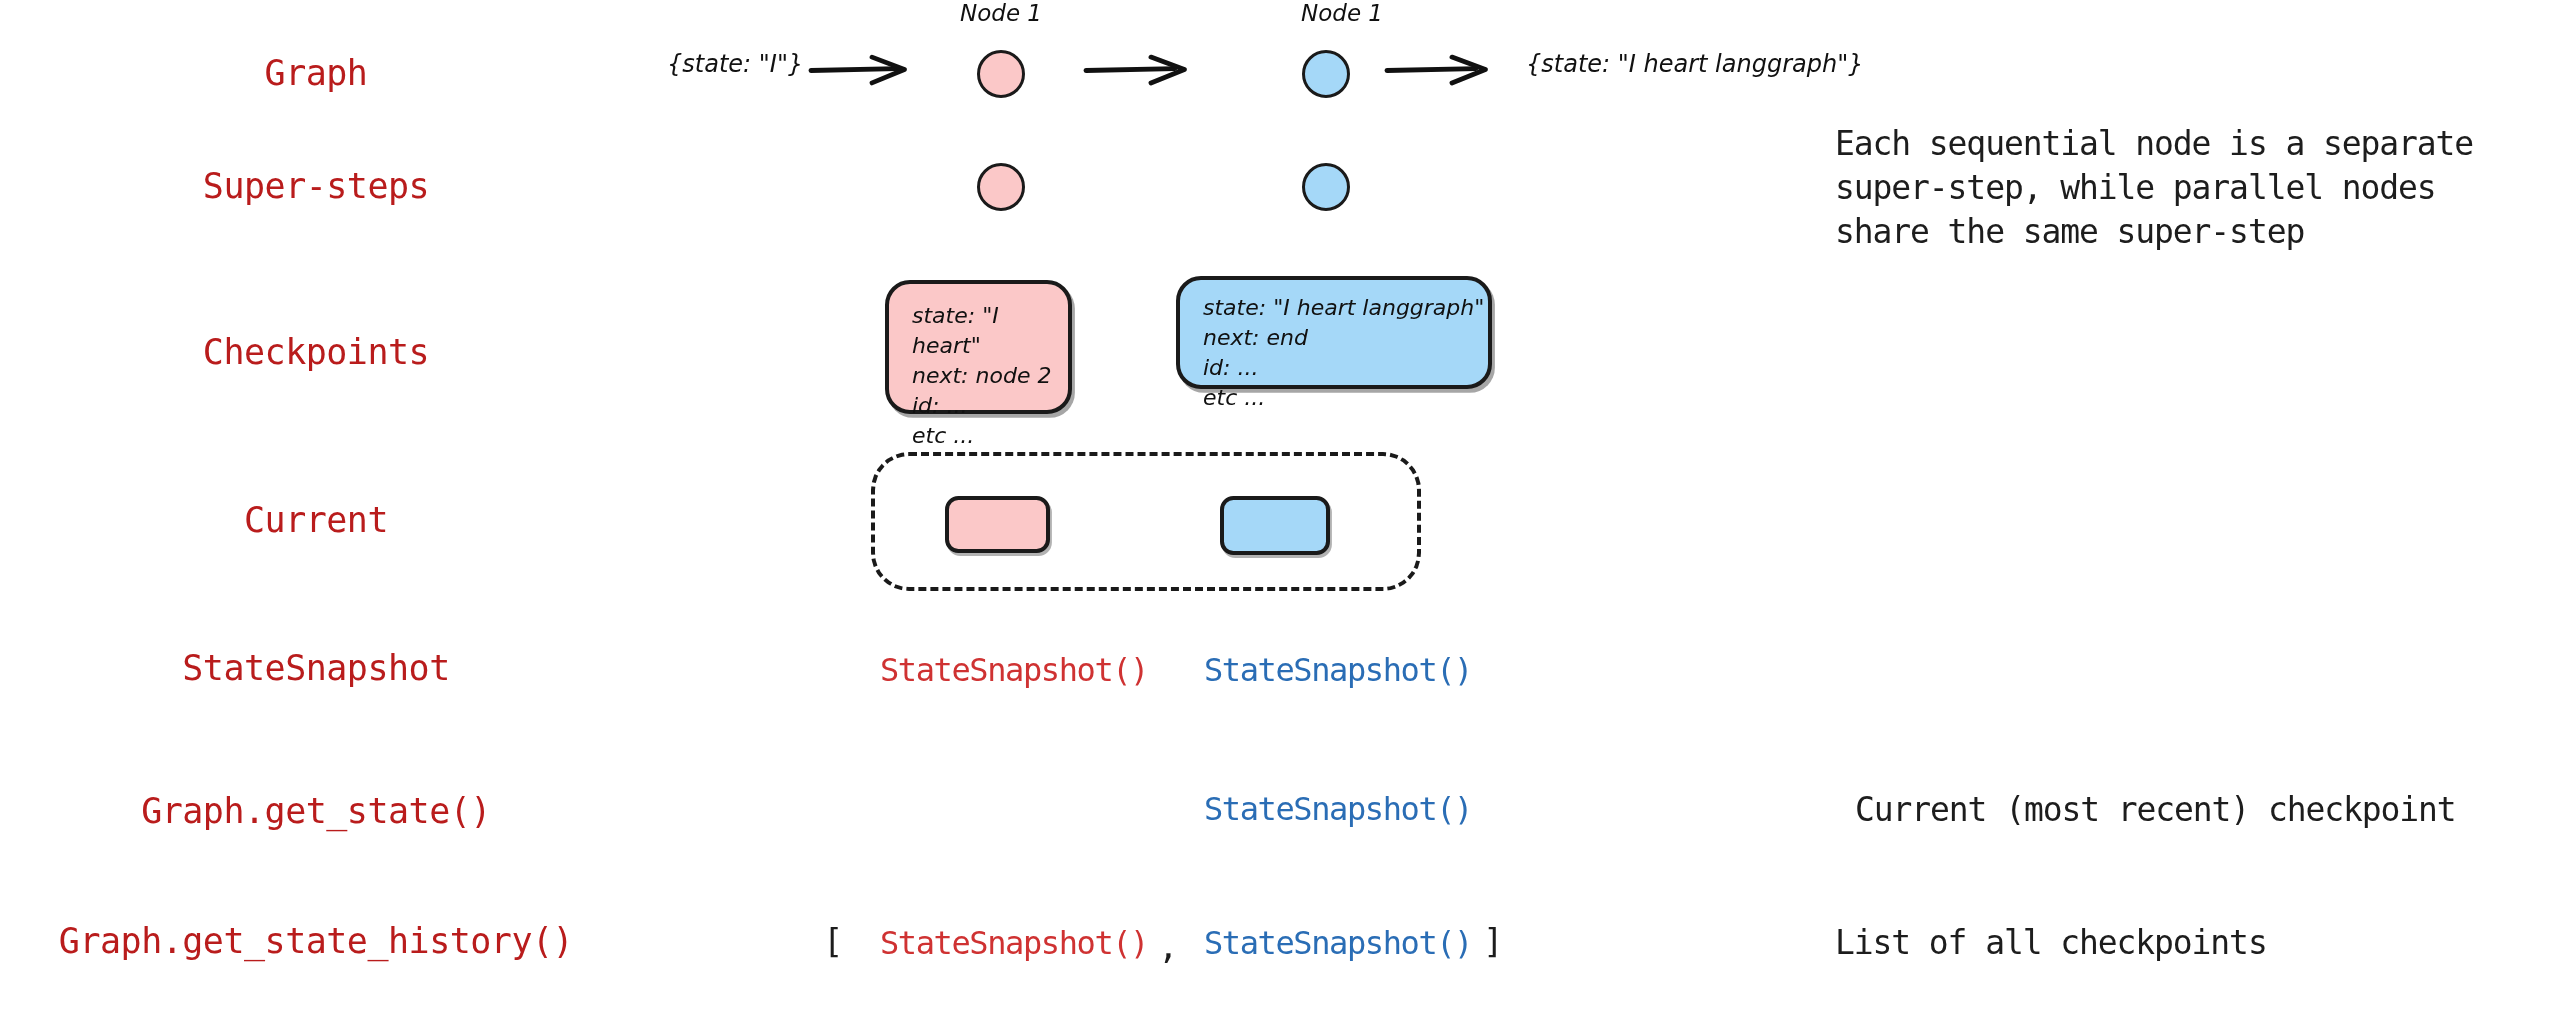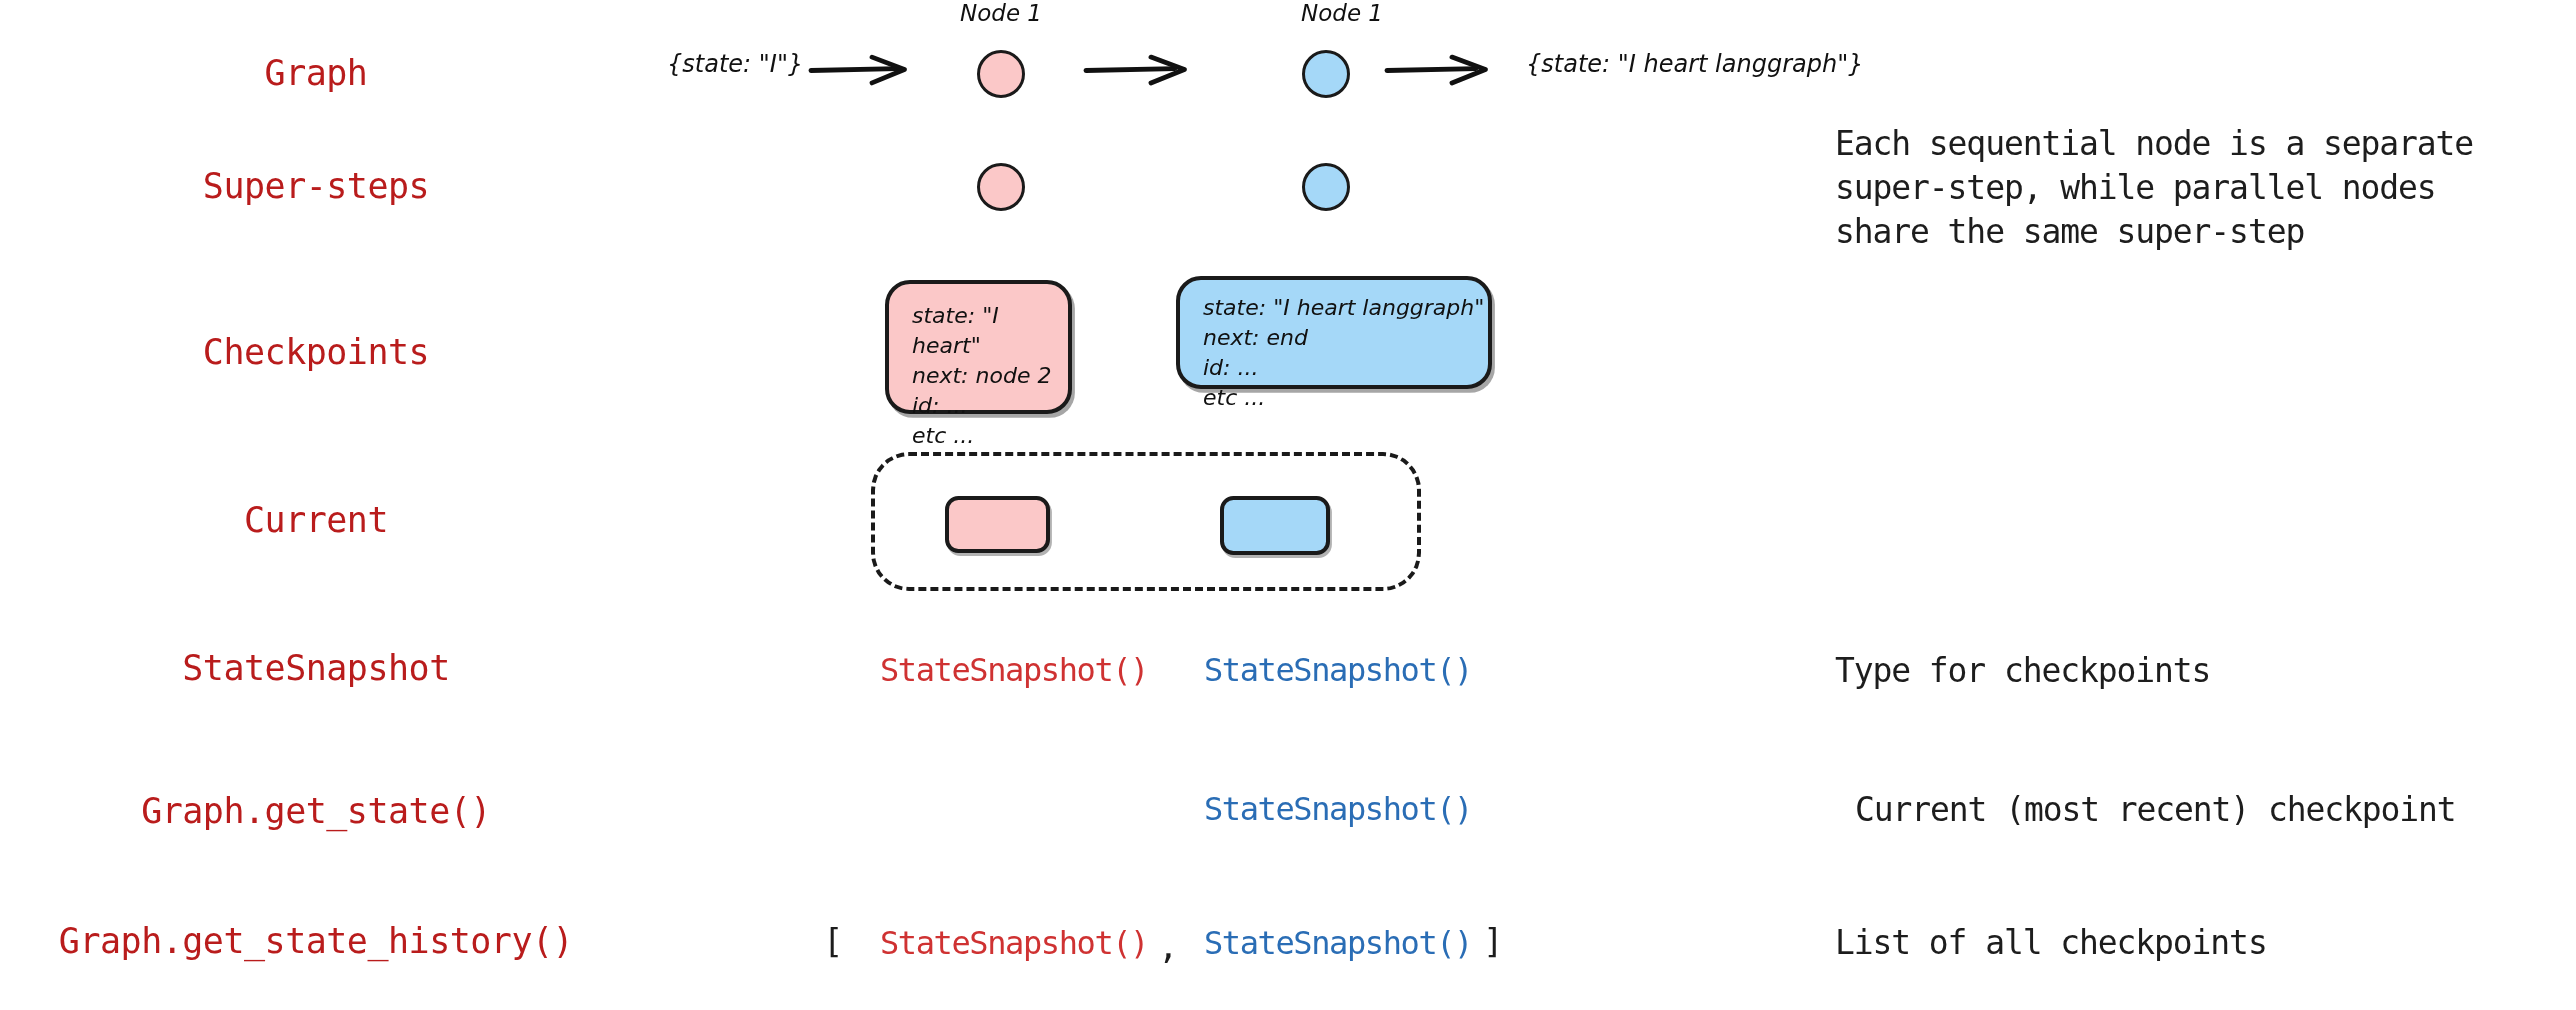--- a/index.html
+++ b/index.html
@@ -209,21 +209,20 @@
 
 
   <div class="thread-box" style="left:871px; top:452px; width:550px; height:139px;"></div>
   <div class="mini m-pink" style="left:945px; top:496px; width:105px; height:57px;"></div>
   <div class="mini m-blue" style="left:1220px; top:496px; width:110px; height:59px;"></div>
 
 
   <div class="snap snap-red" style="left:880px; top:651px;">StateSnapshot()</div>
   <div class="snap snap-blue" style="left:1204px; top:651px;">StateSnapshot()</div>
 
-  <div class="desc" style="top:649px;">Type for checkpoints</div>
 
   <div class="snap snap-blue" style="left:1204px; top:790px;">StateSnapshot()</div>
 
   <div class="desc" style="top:788px;margin-left:20px;">Current (most recent) checkpoint</div>
 
   <div class="bracket" style="left:823px; top:921px;">[</div>
   <div class="snap snap-red" style="left:880px; top:924px;">StateSnapshot()</div>
   <div class="bracket" style="left:1158px; top:926px;">,</div>
   <div class="snap snap-blue" style="left:1204px; top:924px;">StateSnapshot()</div>
   <div class="bracket" style="left:1483px; top:921px;">]</div>

